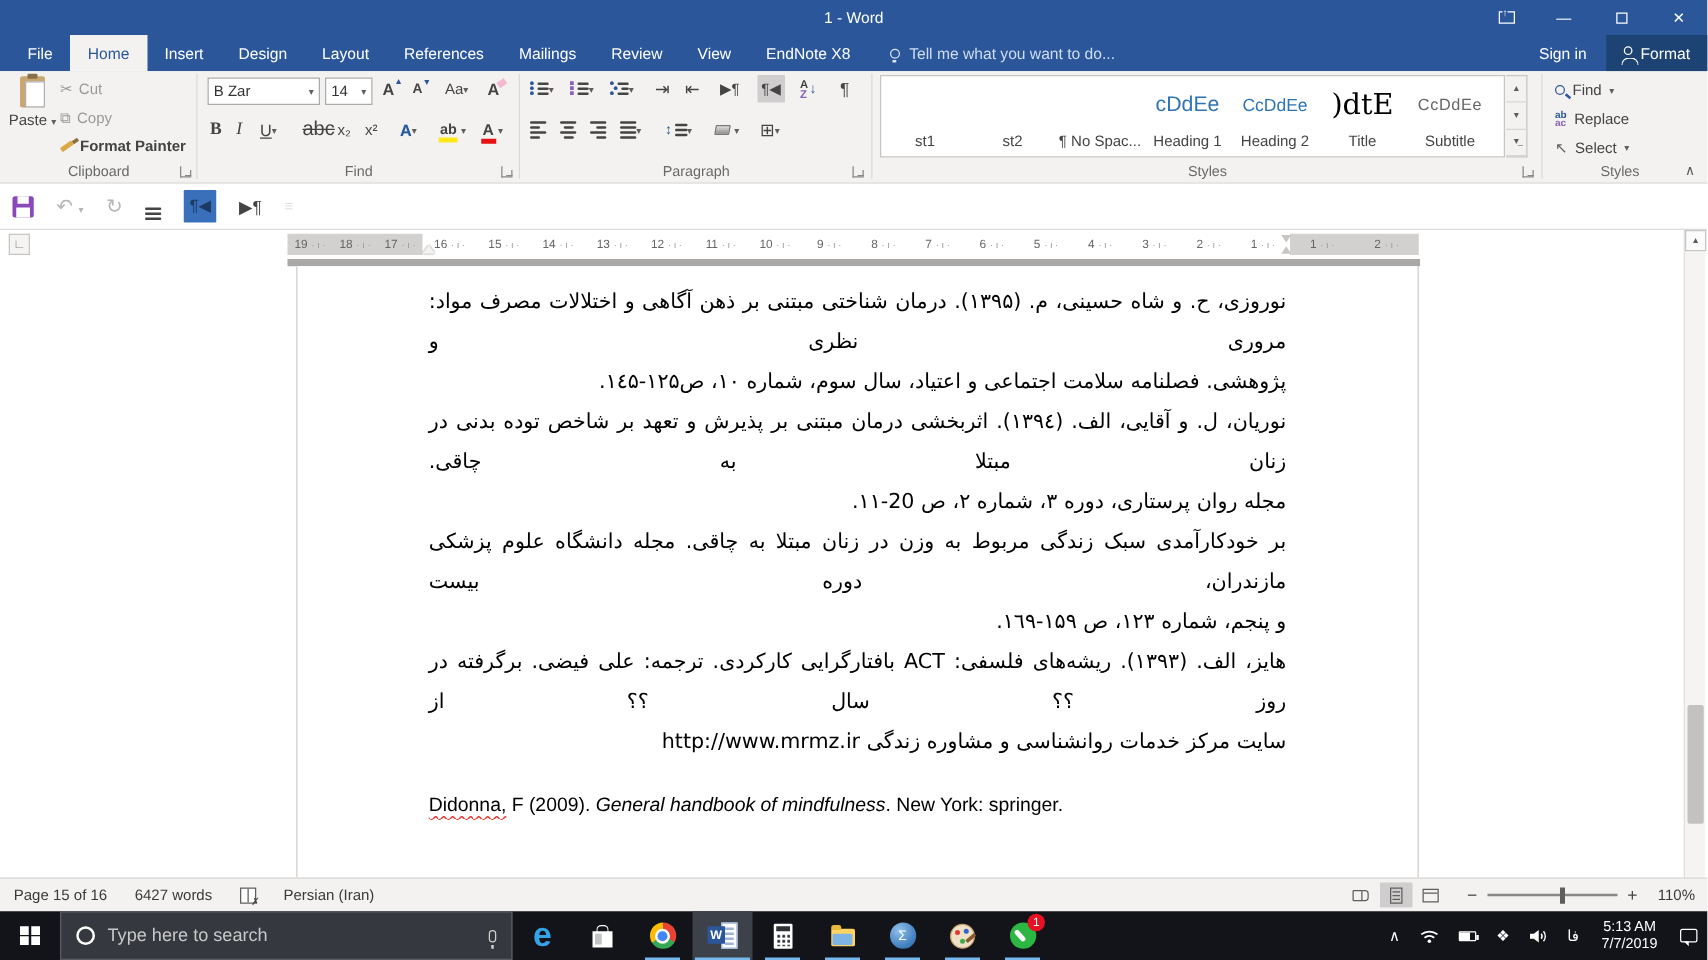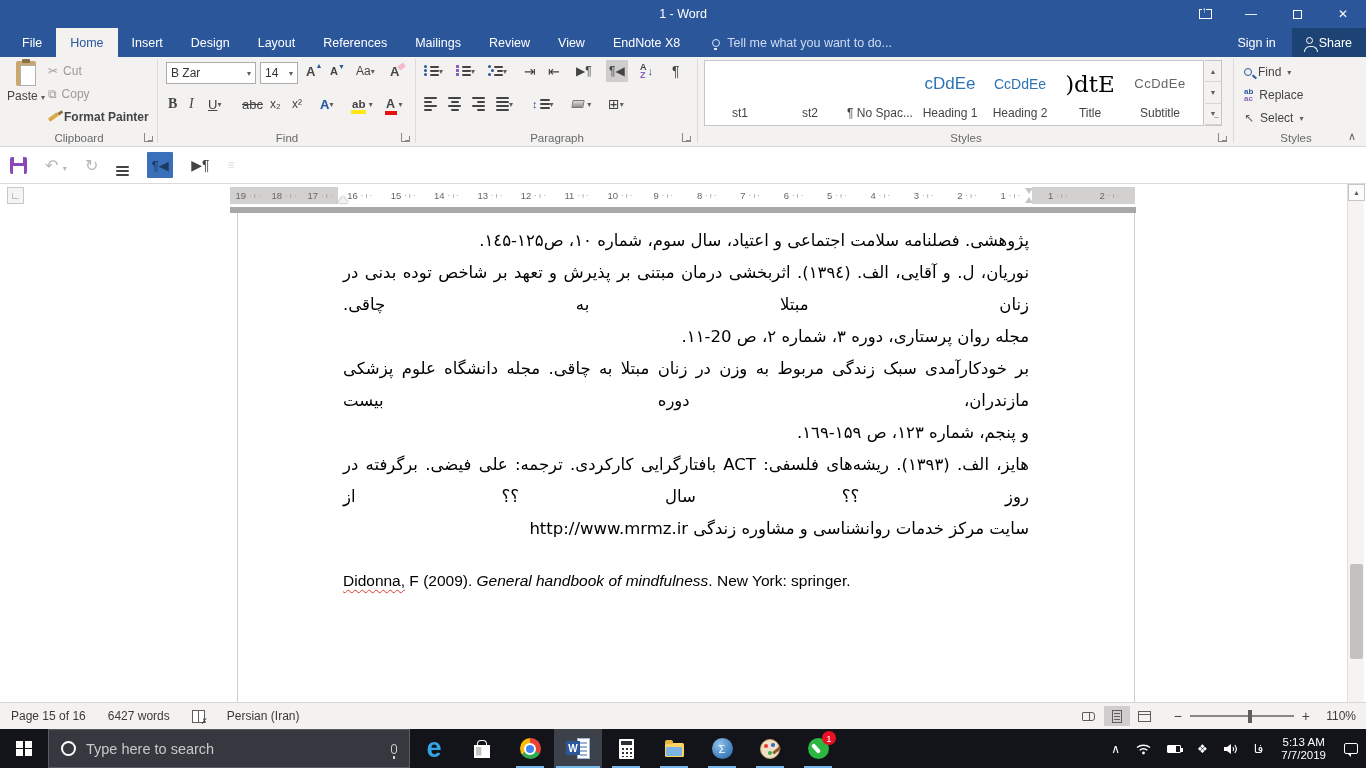--- a/index.html
+++ b/index.html
@@ -241,21 +241,21 @@
     <div id="tellme">
       <span class="bulb"></span>
       <span>Tell me what you want to do...</span>
     </div>
     <div id="tabrow-right">
       <div id="signin">
           <span>Sign in</span>
         </div>
       <div id="share">
         <span class="person"></span>
-        <span>Share</span>
+        <span>Format</span>
       </div>
     </div>
   </div>
 
   <div id="ribbon">
 
     <div class="grp" style="left:0;width:158px;">
       <div id="paste-btn">
         <span class="clipboard-ic"></span>
         <span><span>Paste</span> <span class="caret">▾</span></span>
@@ -302,21 +302,21 @@
           <b style="font-family:'Liberation Serif',serif;font-size:14px;">B</b>
         </div>
       <div class="fbtn" style="left:31px;">
           <i style="font-family:'Liberation Serif',serif;font-size:14px;">I</i>
         </div>
       <div class="fbtn" style="left:50px;">
           <span class="ubar" style="font-size:13px;">U</span> 
           <span class="caret">▾</span>
         </div>
       <div class="fbtn" style="left:84px;">
-          <span style="text-decoration:line-through;font-size:13px;">abc</span>
+          <span style="text-decoration:line-through;font-size:16px;">abc</span>
         </div>
       <div class="fbtn" style="left:112px;">x₂</div>
       <div class="fbtn" style="left:134px;">x²</div>
       <div class="fbtn" style="left:162px;">
           <span class="eff-a">A</span> 
           <span class="caret">▾</span>
         </div>
       <div class="fbtn" style="left:194px;"><span class="hl-ab">ab</span>&nbsp;<span class="caret">▾</span></div>
       <div class="fbtn" style="left:228px;"><span class="fc-a">A</span>&nbsp;<span class="caret">▾</span></div>
       <div class="glabel">Find</div>
@@ -584,20 +584,21 @@
         </div>
       <div id="ind-left"></div>
       <div id="ind-right"></div>
     </div>
   </div>
 
   <div id="docarea">
     <div id="pagegap"></div>
     <div id="page">
       <div id="fa-block">
+          <div class="fa-line">نوروزی، ح. و شاه حسینی، م. (۱۳۹۵). درمان شناختی مبتنی بر ذهن آگاهی و اختلالات مصرف مواد: مروری نظری و</div>
           <div class="fa-line fa-last">پژوهشی. فصلنامه سلامت اجتماعی و اعتیاد، سال سوم، شماره ۱۰، ص۱۲۵-۱٤۵.</div>
           <div class="fa-line">نوریان، ل. و آقایی، الف. (۱۳۹٤). اثربخشی درمان مبتنی بر پذیرش و تعهد بر شاخص توده بدنی در زنان مبتلا به چاقی.</div>
           <div class="fa-line fa-last">مجله روان پرستاری، دوره ۳، شماره ۲، ص 20-۱۱.</div>
           <div class="fa-line">بر خودکارآمدی سبک زندگی مربوط به وزن در زنان مبتلا به چاقی. مجله دانشگاه علوم پزشکی مازندران، دوره بیست</div>
           <div class="fa-line fa-last">و پنجم، شماره ۱۲۳، ص ۱۵۹-۱٦۹.</div>
           <div class="fa-line">هایز، الف. (۱۳۹۳). ریشه‌های فلسفی: ACT بافتارگرایی کارکردی. ترجمه: علی فیضی. برگرفته در روز ؟؟ سال ؟؟ از</div>
           <div class="fa-line fa-last">سایت مرکز خدمات روانشناسی و مشاوره زندگی http://www.mrmz.ir</div>
         </div>
       <div id="en-block">
           <div class="en-line en-last"><span class="misspell">Didonna,</span><span> F (2009). </span><span class="it">General handbook of mindfulness</span><span>. New York: springer.</span></div>

